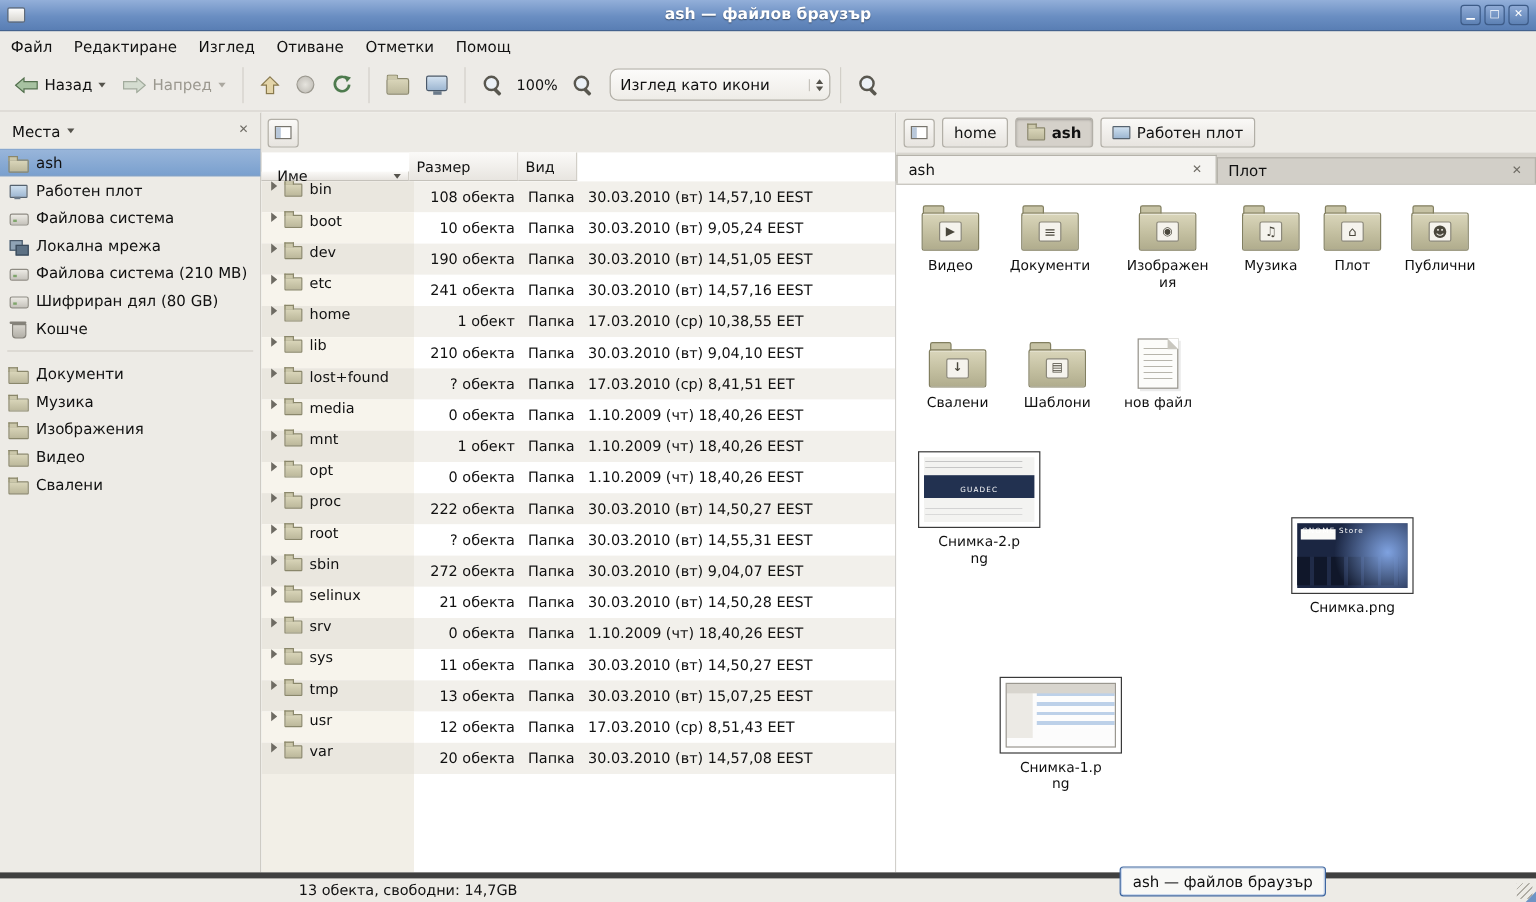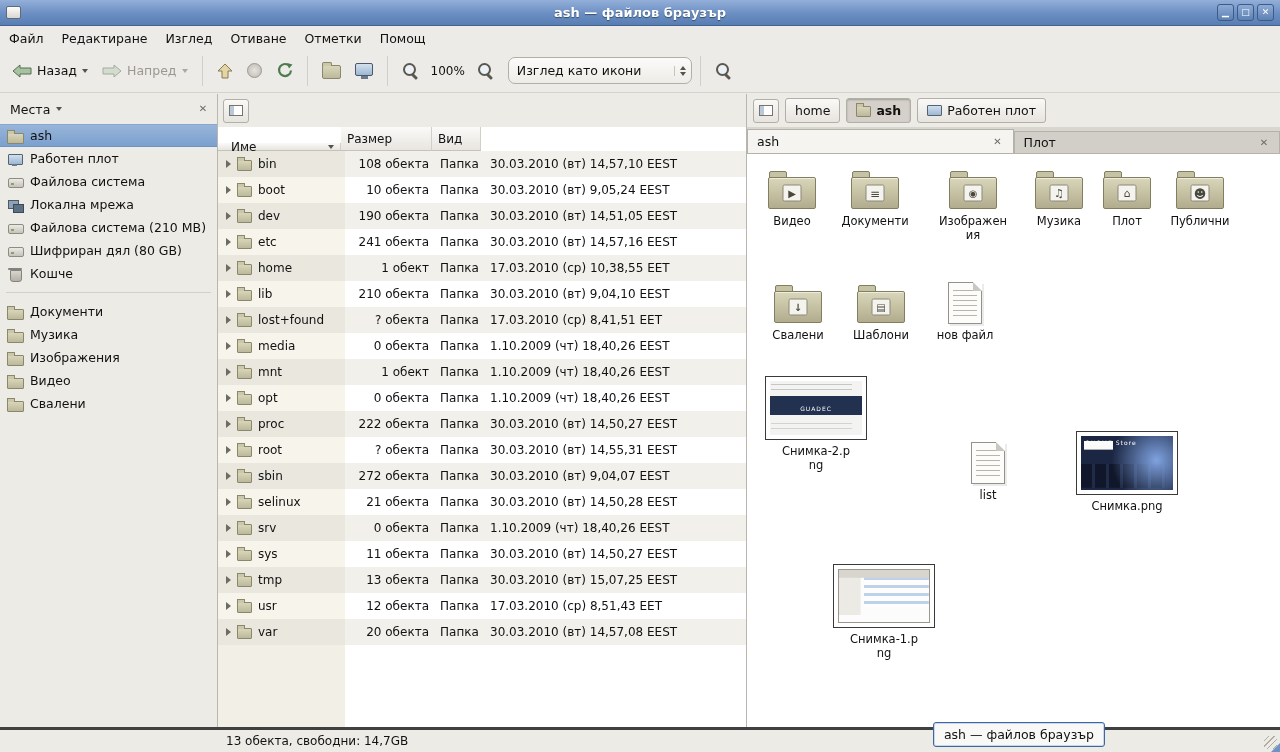--- a/index.html
+++ b/index.html
@@ -92,21 +92,21 @@
   .thead { display:flex; height:24px; flex:none; }
   .th { background:linear-gradient(#FBFAF8,#E8E5E0); border-right:1px solid #D2CFC8; border-bottom:1px solid #C5C2BB;
     display:flex; align-items:center; padding:0 6px; font-size:12px; }
   .th-name { width:123px; padding-left:13px;margin-top:16px; }
   .th-name .tri-down { margin-left:auto; }
   .th-size { width:91px; } .th-type { width:49px; } .th-date { flex:1; }
   .tbody { position:relative; flex:1; overflow:hidden; background:#fff; }
   .tbody::before { content:""; position:absolute; left:0; top:0; bottom:0; width:127px; background:#F2EFE7; }
   .trow { position:relative; display:flex; height:26px; align-items:center; background:#fff; }
   .trow:nth-child(odd) { background:#F2F0EB; }
-  .c-name { width:127px; height:100%; display:flex; align-items:center; gap:6px; padding-left:8px; background:#F7F4EC; }
+  .c-name { width:127px; height:100%; display:flex; align-items:flex-start; gap:6px; padding-left:8px; background:#F7F4EC; }
   .trow:nth-child(odd) .c-name { background:#EAE7DF; }
   .exp { width:0; height:0; border-left:5px solid #6E6B63; border-top:4px solid transparent; border-bottom:4px solid transparent; flex:none; }
   .mfolder { width:15px; height:11px; position:relative; background:linear-gradient(#D9D5B9,#BCB89B);
     border:1px solid #8A876B; border-radius:1px; flex:none; margin-top:2px; }
   .mfolder::before { content:""; position:absolute; top:-4px; left:-1px; width:6px; height:3px;
     background:#CBC7AA; border:1px solid #8A876B; border-bottom:none; }
   .c-size { width:91px; text-align:right; padding-right:7px; font-size:12px; }
   .c-type { width:49px; padding-left:4px; font-size:12px; }
   .c-date { flex:1; padding-left:5px; font-size:12px; }
 
@@ -164,21 +164,21 @@
       #1B2642; }
   .ti-store .ti-caption { top:6%; text-align:left; padding-left:4px; }
   .ti-fm { border:1px solid #9A978F; background:
       linear-gradient(#D8D5CE,#D8D5CE) 0 0/100% 15% no-repeat,
       linear-gradient(#ECEAE5,#ECEAE5) 0 15%/24% 85% no-repeat,
       repeating-linear-gradient(#BDD1E9 0 3px, #FDFDFD 3px 8px) 100% 32%/72% 58% no-repeat,
       #FCFCFC; }
 
   
   .statusbar { position:absolute; left:0; right:0; bottom:0; height:25px; background:#EDEBE6;
-    border-top:3px solid #404040; display:flex; align-items:center; }
+    border-top:5px solid #404040; display:flex; align-items:center;padding-left:23px; }
   .status-text { margin-left:226px; font-size:12px; }
   .grip { position:absolute; right:3px; bottom:3px; width:13px; height:13px;
     background:repeating-linear-gradient(135deg, transparent 0 3px, #AFACA4 3px 4px); }
   .corner { position:absolute; right:0; bottom:0; width:0; height:0;
     border-left:9px solid transparent; border-bottom:9px solid #6E93C4; }
 
   .tooltip { position:absolute; left:933px; top:722px; width:172px; height:25px; z-index:10;
     background:#F8F8F6; border:1px solid #3E66A0; border-radius:3px; box-shadow:inset 0 0 0 1px #C9D7EC;
     display:flex; align-items:center; justify-content:center; font-size:12.5px; }
 </style>
@@ -636,26 +636,20 @@
       </div>
 
       <div class="icell wide" style="left:17px;top:222px">
         <div class="thumb">
           <div class="ti ti-web">
               <span class="ti-caption">GUADEC</span>
             </div>
         </div>
         <div class="ilabel">Снимка-2.png</div>
       </div>
-      <div class="icell" style="left:201px;top:288px">
-        <div class="paper">
-            <span class="plines"></span>
-          </div>
-        <div class="ilabel">list</div>
-      </div>
       <div class="icell wide" style="left:328px;top:277px">
         <div class="thumb">
           <div class="ti ti-store">
               <span class="ti-caption">GNOME Store</span>
             </div>
         </div>
         <div class="ilabel">Снимка.png</div>
       </div>
       <div class="icell wide" style="left:85px;top:410px">
         <div class="thumb">

